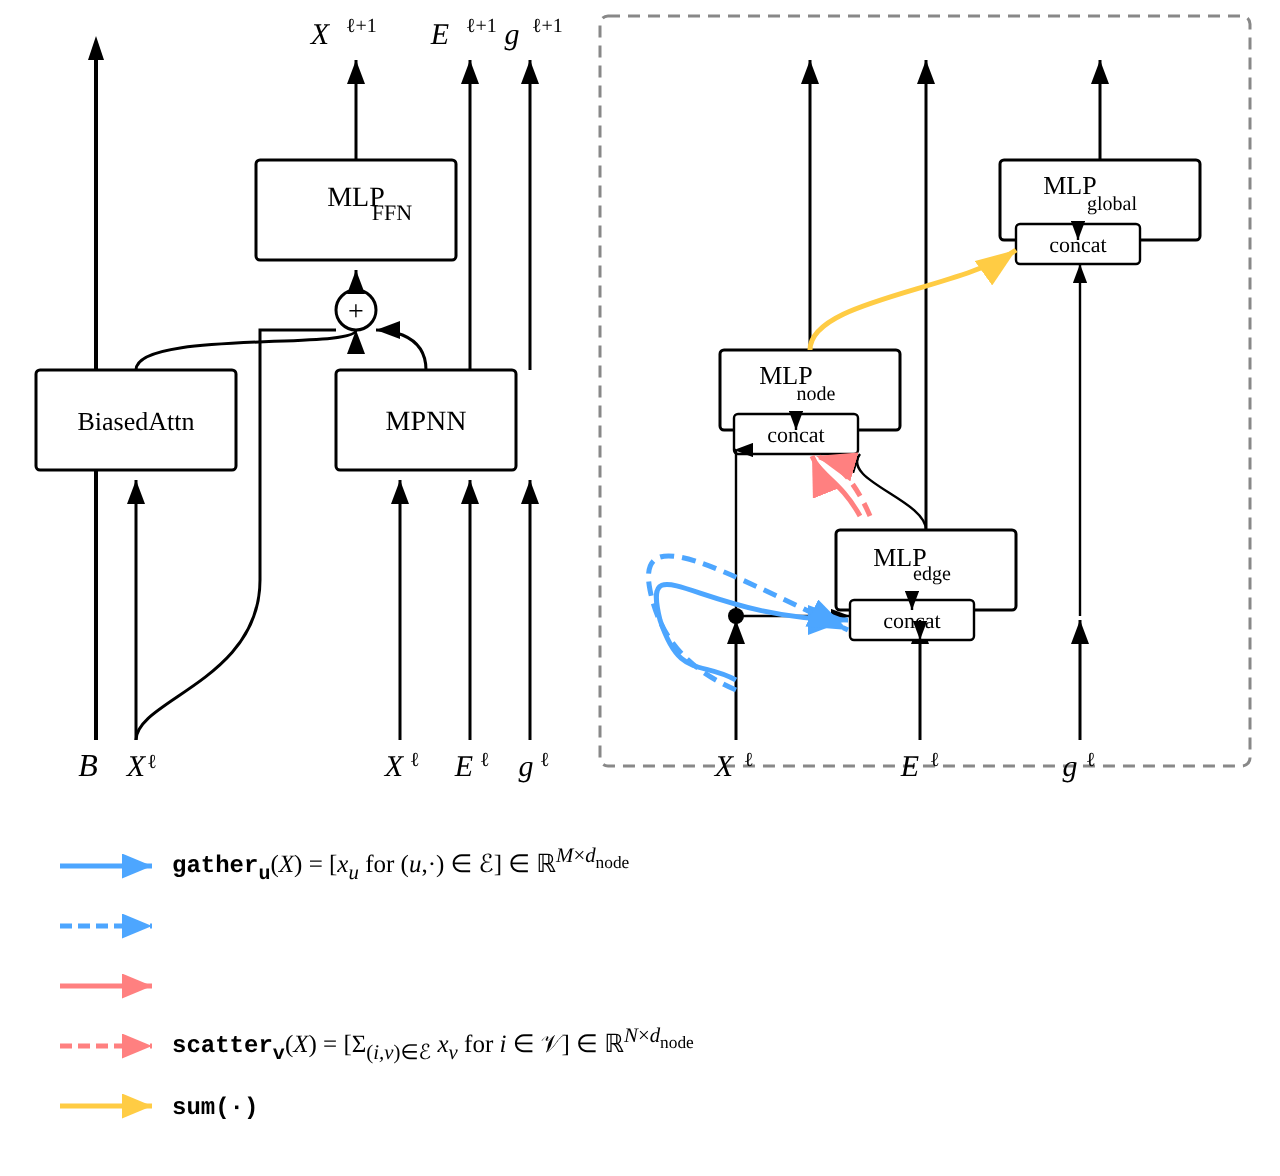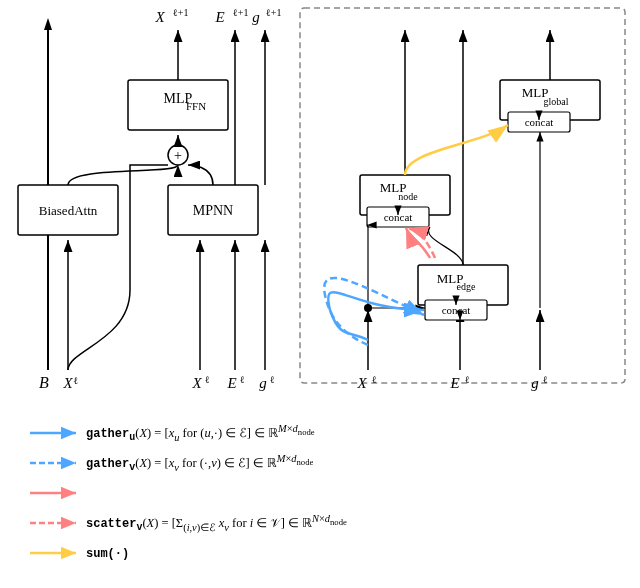--- a/index.html
+++ b/index.html
@@ -231,23 +231,20 @@
       <div class="legend-line">
         <svg>
             <defs>
               <marker id="arrow-blue-leg2" markerWidth="6" markerHeight="5" refX="6" refY="2.5" orient="auto">
                 <polygon points="0 0,6 2.5,0 5" fill="#4da6ff"></polygon>
               </marker>
             </defs>
           <line x1="2" y1="7" x2="48" y2="7" stroke="#4da6ff" stroke-width="2.5" stroke-dasharray="6,3" marker-end="url(#arrow-blue-leg2)"></line>
         </svg>
       </div>
-      <span class="legend-text">
-        <span class="code">gather<sub>v</sub></span>(<span class="math">X</span>) = [<span class="math">x<sub>v</sub></span> for (·,<span class="math">v</span>) ∈ ℰ] ∈ ℝ<sup><span class="math">M</span>×<span class="math">d</span><sub>node</sub></sup>
-      </span>
     </div>
 
     <div class="legend-row">
       <div class="legend-line">
         <svg>
             <defs>
               <marker id="arrow-red-leg" markerWidth="6" markerHeight="5" refX="6" refY="2.5" orient="auto">
                 <polygon points="0 0,6 2.5,0 5" fill="#ff8080"></polygon>
               </marker>
             </defs>

